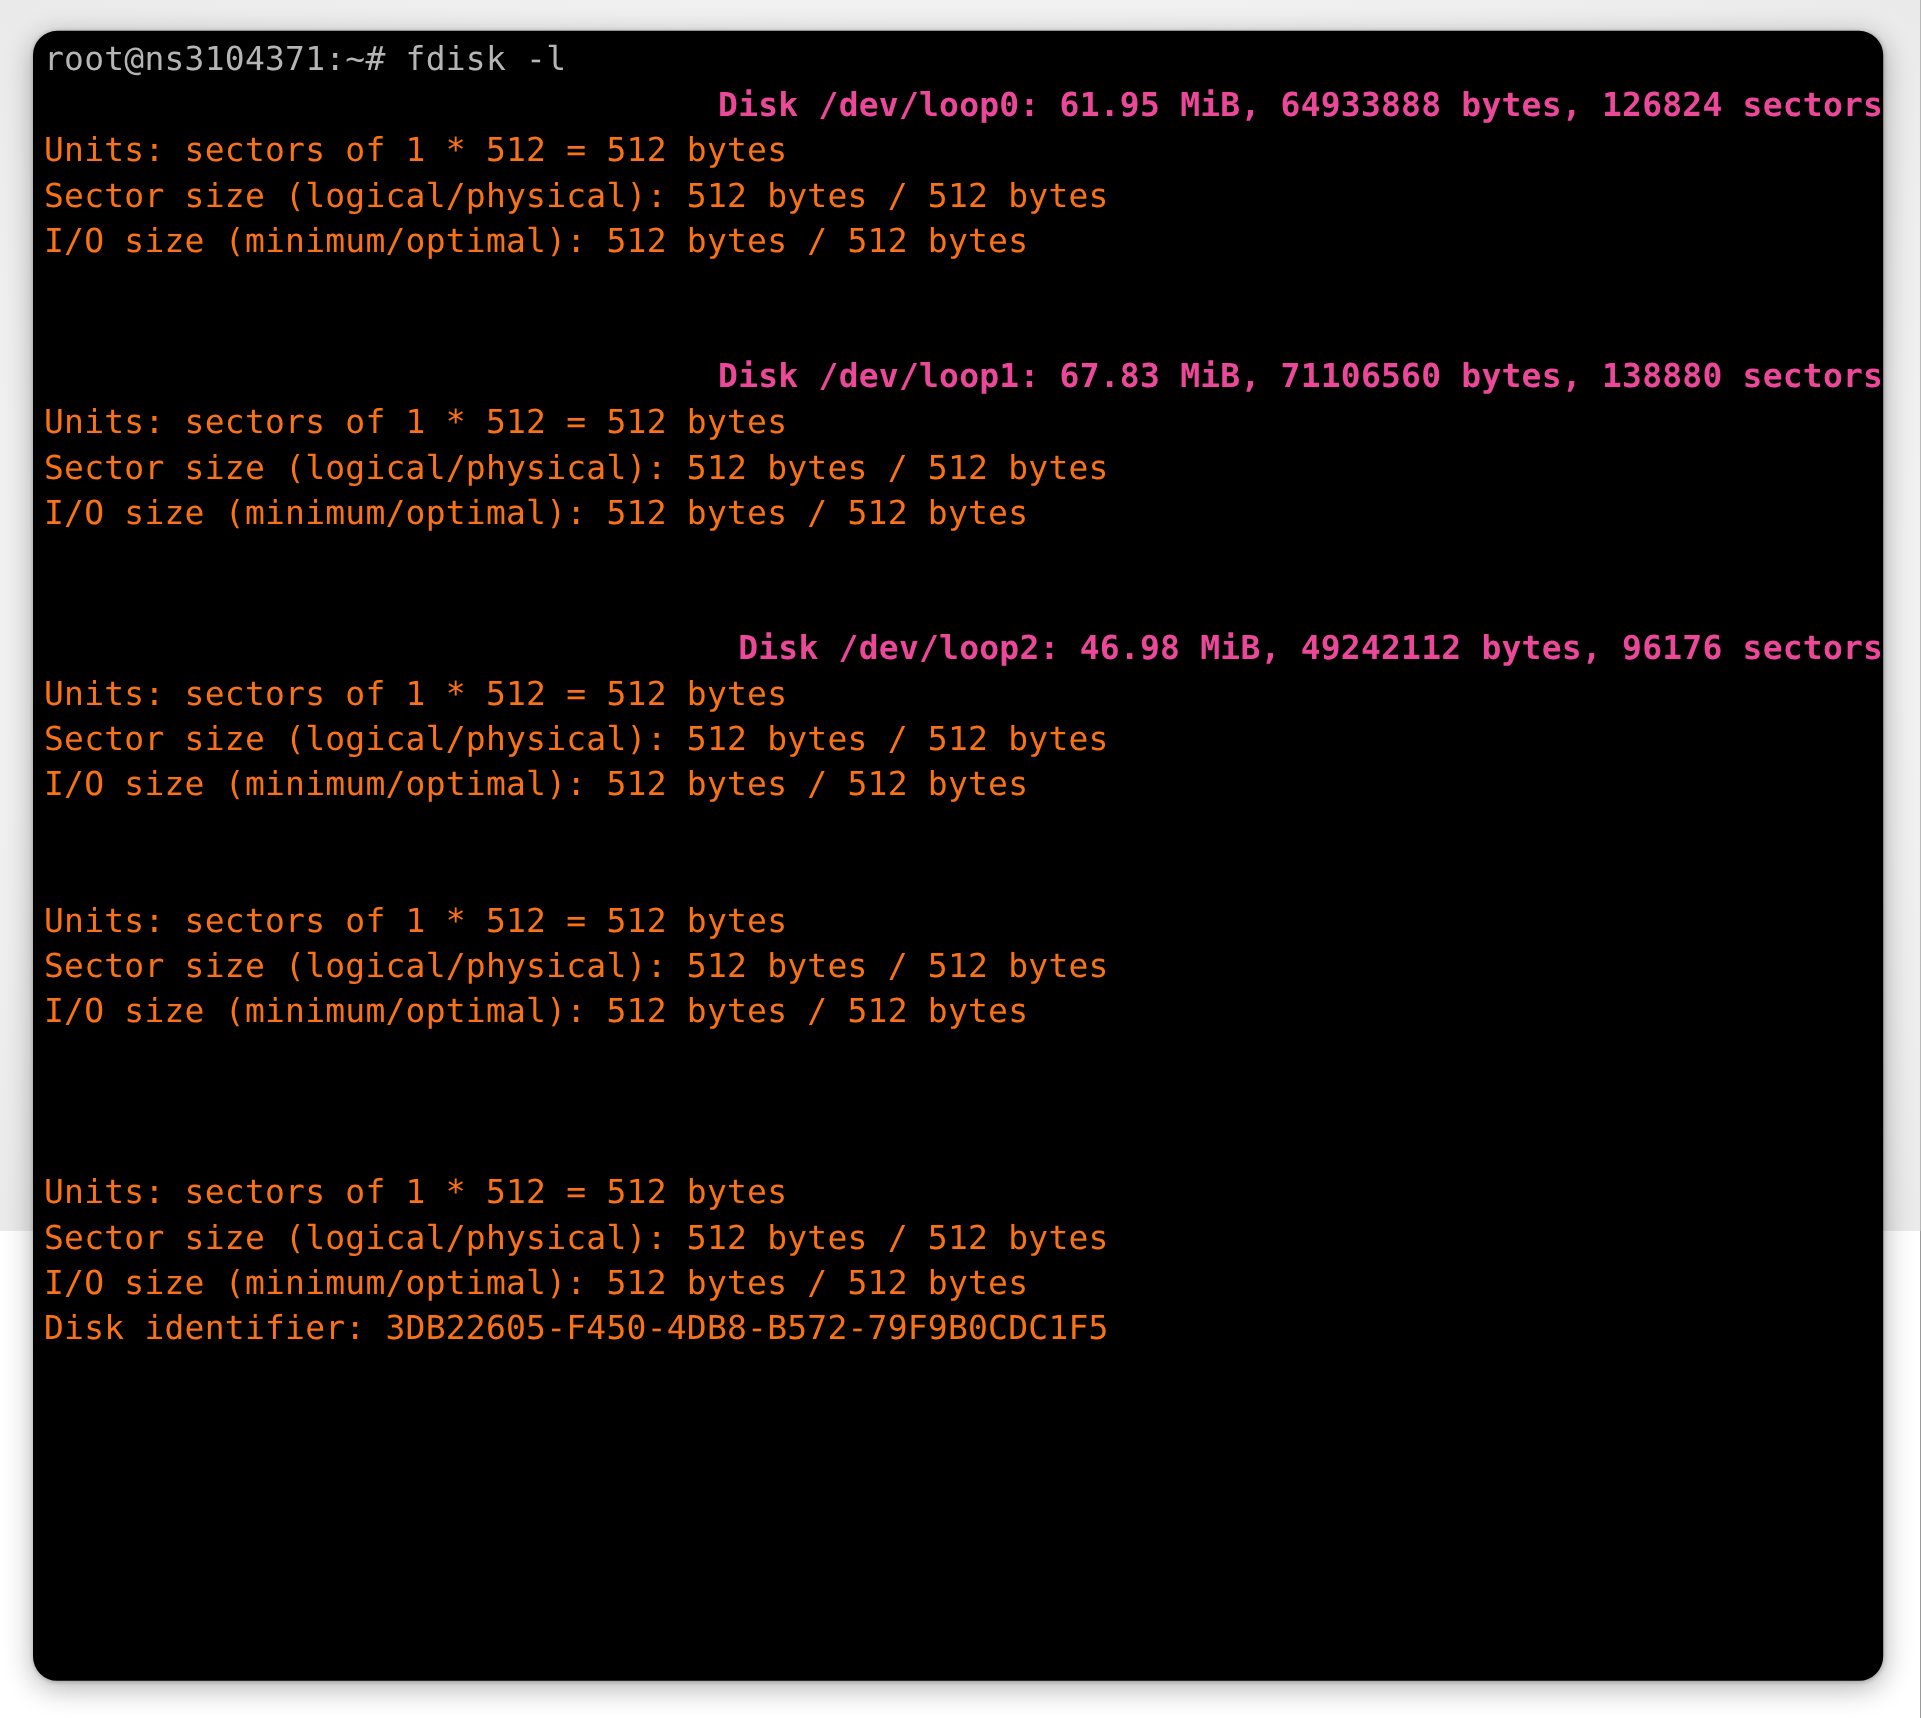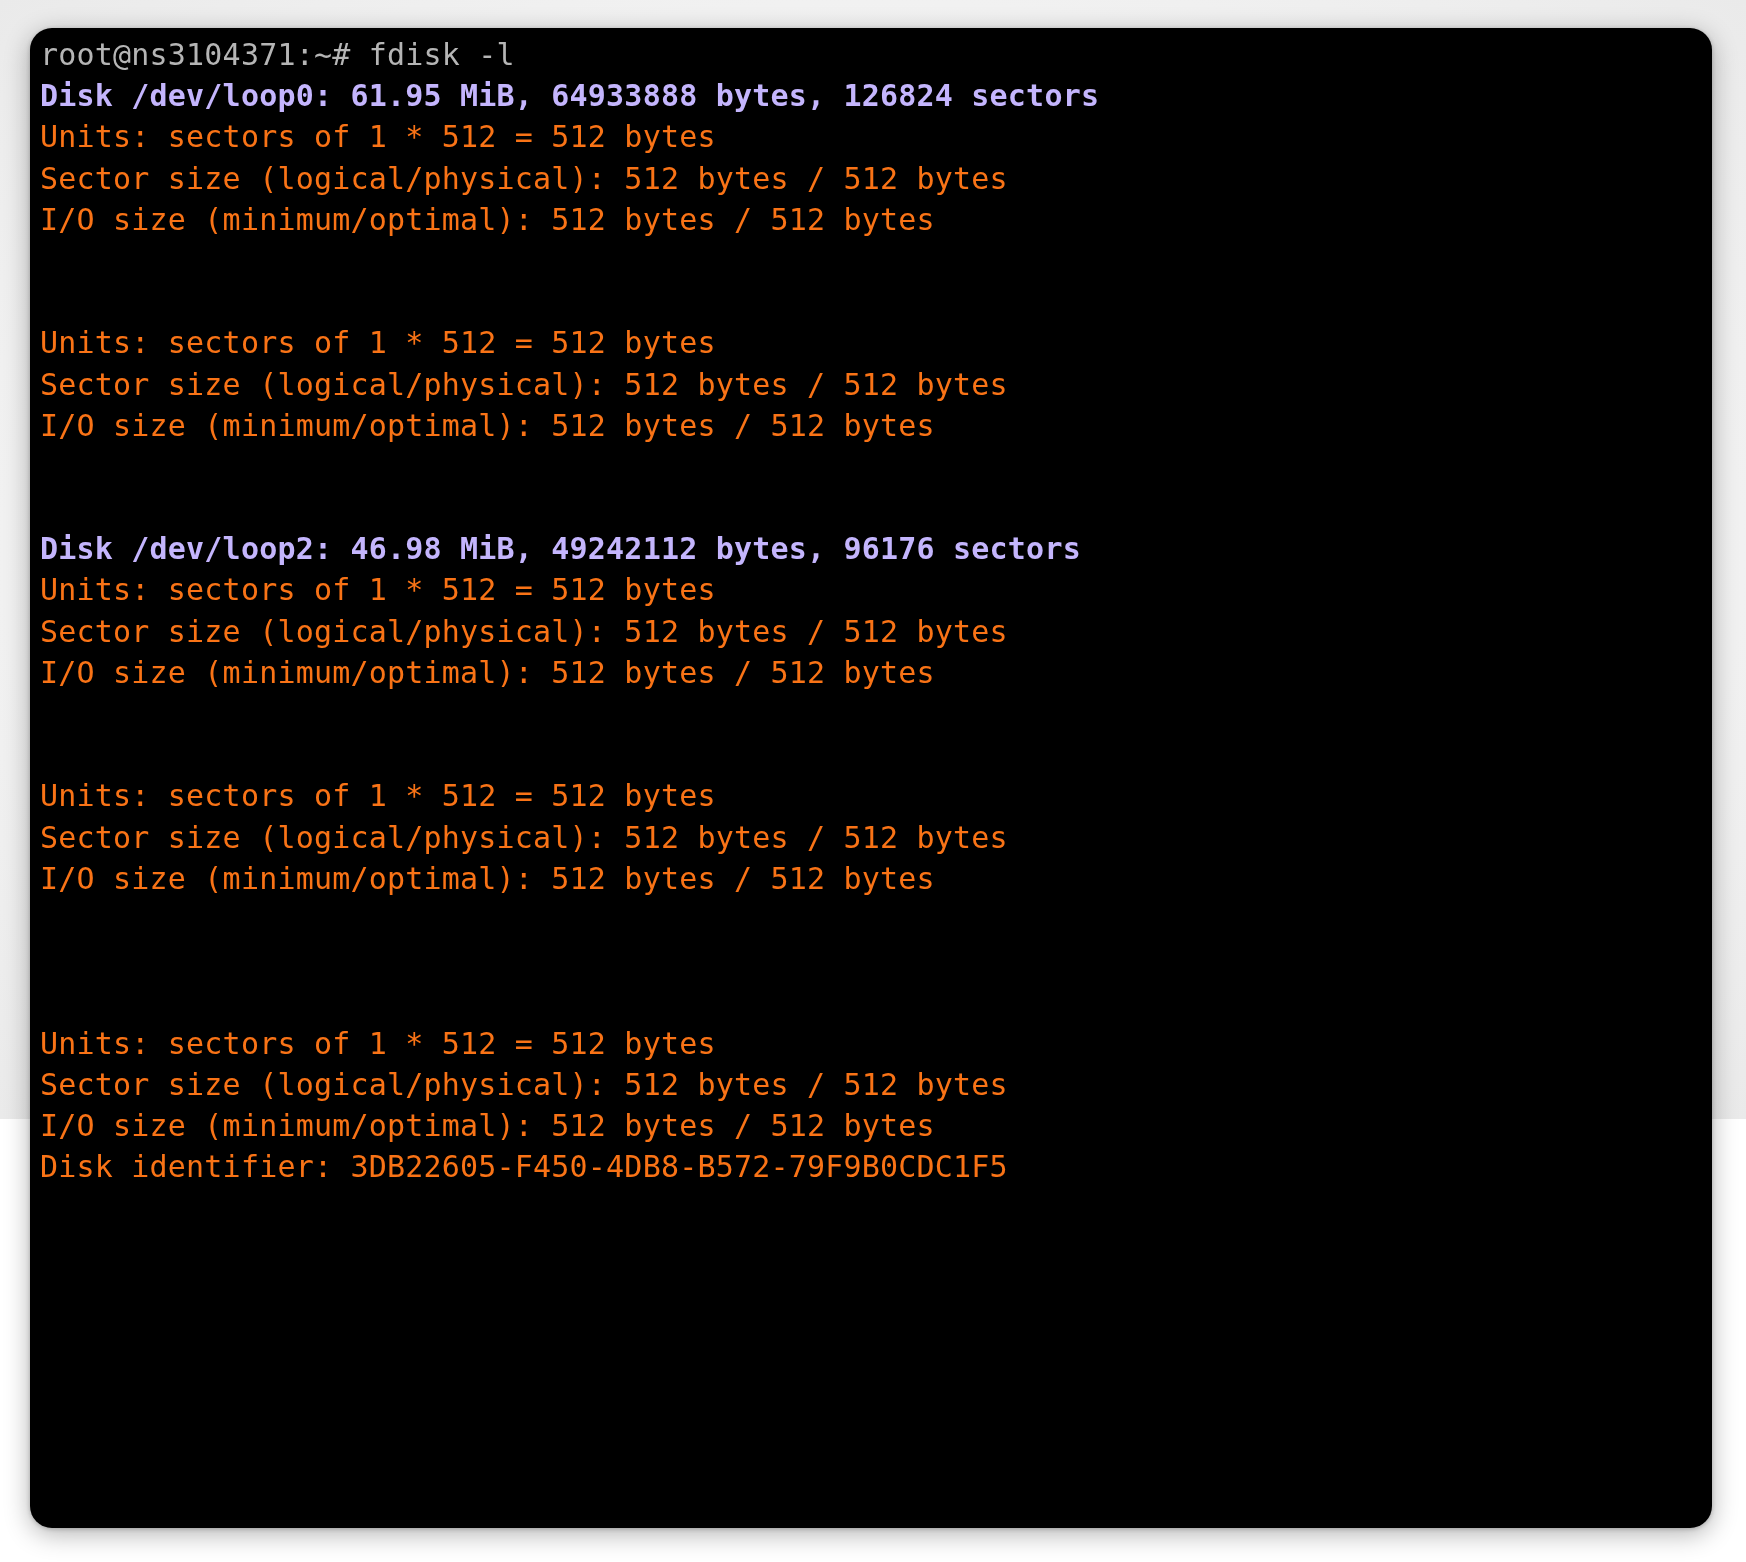--- a/index.html
+++ b/index.html
@@ -58,38 +58,40 @@
 
   .line.blank {
     color: transparent;
   }
 
   .line.prompt {
     color: #b5b5b5;
   }
 
   .line.header {
-    color: #c4b5fd;
+    color: #ec4899;
     font-weight: bold;
+    text-align: right;
   }
 </style>
 </head>
 <body>
 
 <div class="page">
   <div class="terminal-window">
     <div class="terminal-screen" id="terminal-screen">
 
     <div class="line prompt">root@ns3104371:~# fdisk -l</div>
         <div class="line header">Disk /dev/loop0: 61.95 MiB, 64933888 bytes, 126824 sectors</div>
         <div class="line">Units: sectors of 1 * 512 = 512 bytes</div>
         <div class="line">Sector size (logical/physical): 512 bytes / 512 bytes</div>
         <div class="line">I/O size (minimum/optimal): 512 bytes / 512 bytes</div>
         <div class="line blank"> </div>
         <div class="line blank"> </div>
+        <div class="line header">Disk /dev/loop1: 67.83 MiB, 71106560 bytes, 138880 sectors</div>
         <div class="line">Units: sectors of 1 * 512 = 512 bytes</div>
         <div class="line">Sector size (logical/physical): 512 bytes / 512 bytes</div>
         <div class="line">I/O size (minimum/optimal): 512 bytes / 512 bytes</div>
         <div class="line blank"> </div>
         <div class="line blank"> </div>
         <div class="line header">Disk /dev/loop2: 46.98 MiB, 49242112 bytes, 96176 sectors</div>
         <div class="line">Units: sectors of 1 * 512 = 512 bytes</div>
         <div class="line">Sector size (logical/physical): 512 bytes / 512 bytes</div>
         <div class="line">I/O size (minimum/optimal): 512 bytes / 512 bytes</div>
         <div class="line blank"> </div>

